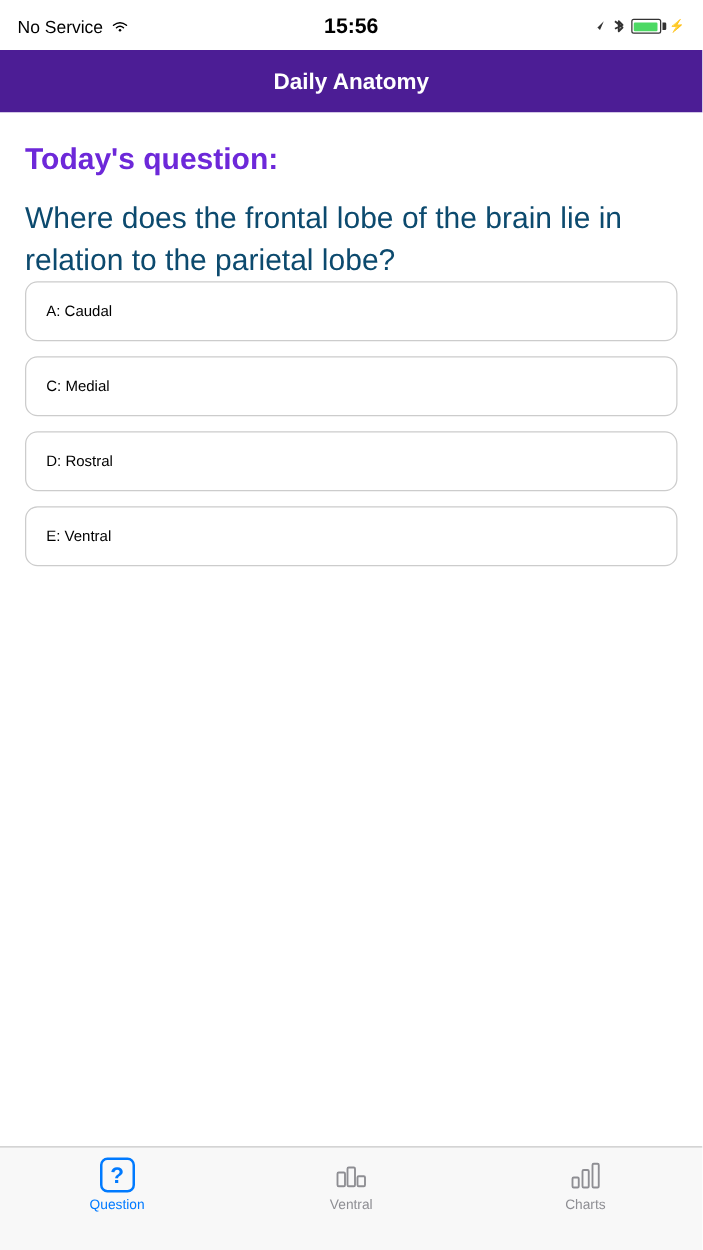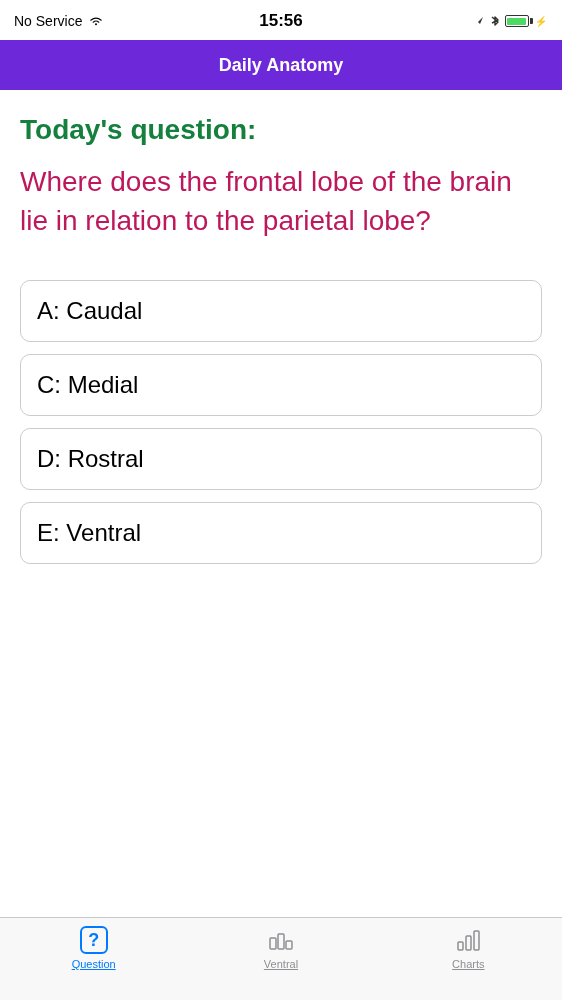--- a/index.html
+++ b/index.html
@@ -88,21 +88,21 @@
     }
 
     .bolt-icon {
       font-size: 10px;
       color: #333;
       margin-left: -2px;
     }
 
     
     .nav-bar {
-      background: #6d28d9;
+      background: #4c1d95;
       height: 50px;
       display: flex;
       align-items: center;
       justify-content: center;
     }
 
     .nav-title {
       color: #ffffff;
       font-size: 18px;
       font-weight: 600;
@@ -110,50 +110,49 @@
 
     
     .main-content {
       flex: 1;
       padding: 24px 20px 10px 20px;
       overflow-y: auto;
       background: #ffffff;
     }
 
     .question-label {
-      font-size: 28px;
+      font-size: 24px;
       font-weight: 700;
-      color: #15803d;
+      color: #6d28d9;
       margin-bottom: 16px;
     }
 
     .question-text {
-      font-size: 28px;
+      font-size: 24px;
       font-weight: 400;
-      color: #be185d;
+      color: #0c4a6e;
       line-height: 1.4;
-      margin-bottom: 40px;
     }
 
     .answers-container {
       display: flex;
       flex-direction: column;
       gap: 0;
     }
 
     .answer-option {
       display: flex;
       align-items: center;
       padding: 16px 16px;
       border: 1px solid #cccccc;
       border-radius: 10px;
       margin-bottom: 12px;
       background: #ffffff;
       cursor: pointer;
-      font-size: 24px;
+      font-size: 12px;
       color: #000000;
     }
 
     
     .tab-bar {
       height: 83px;
       background: #f8f8f8;
       border-top: 1px solid #c8c8c8;
       display: flex;
       align-items: flex-start;
@@ -174,21 +173,20 @@
       width: 28px;
       height: 28px;
       display: flex;
       align-items: center;
       justify-content: center;
     }
 
     .tab-label {
       font-size: 11px;
       color: #8e8e93;
-      text-decoration: underline;
     }
 
     .tab-label.active {
       color: #007AFF;
     }
 
     .tab-icon svg {
       stroke: #8e8e93;
       fill: none;
     }

